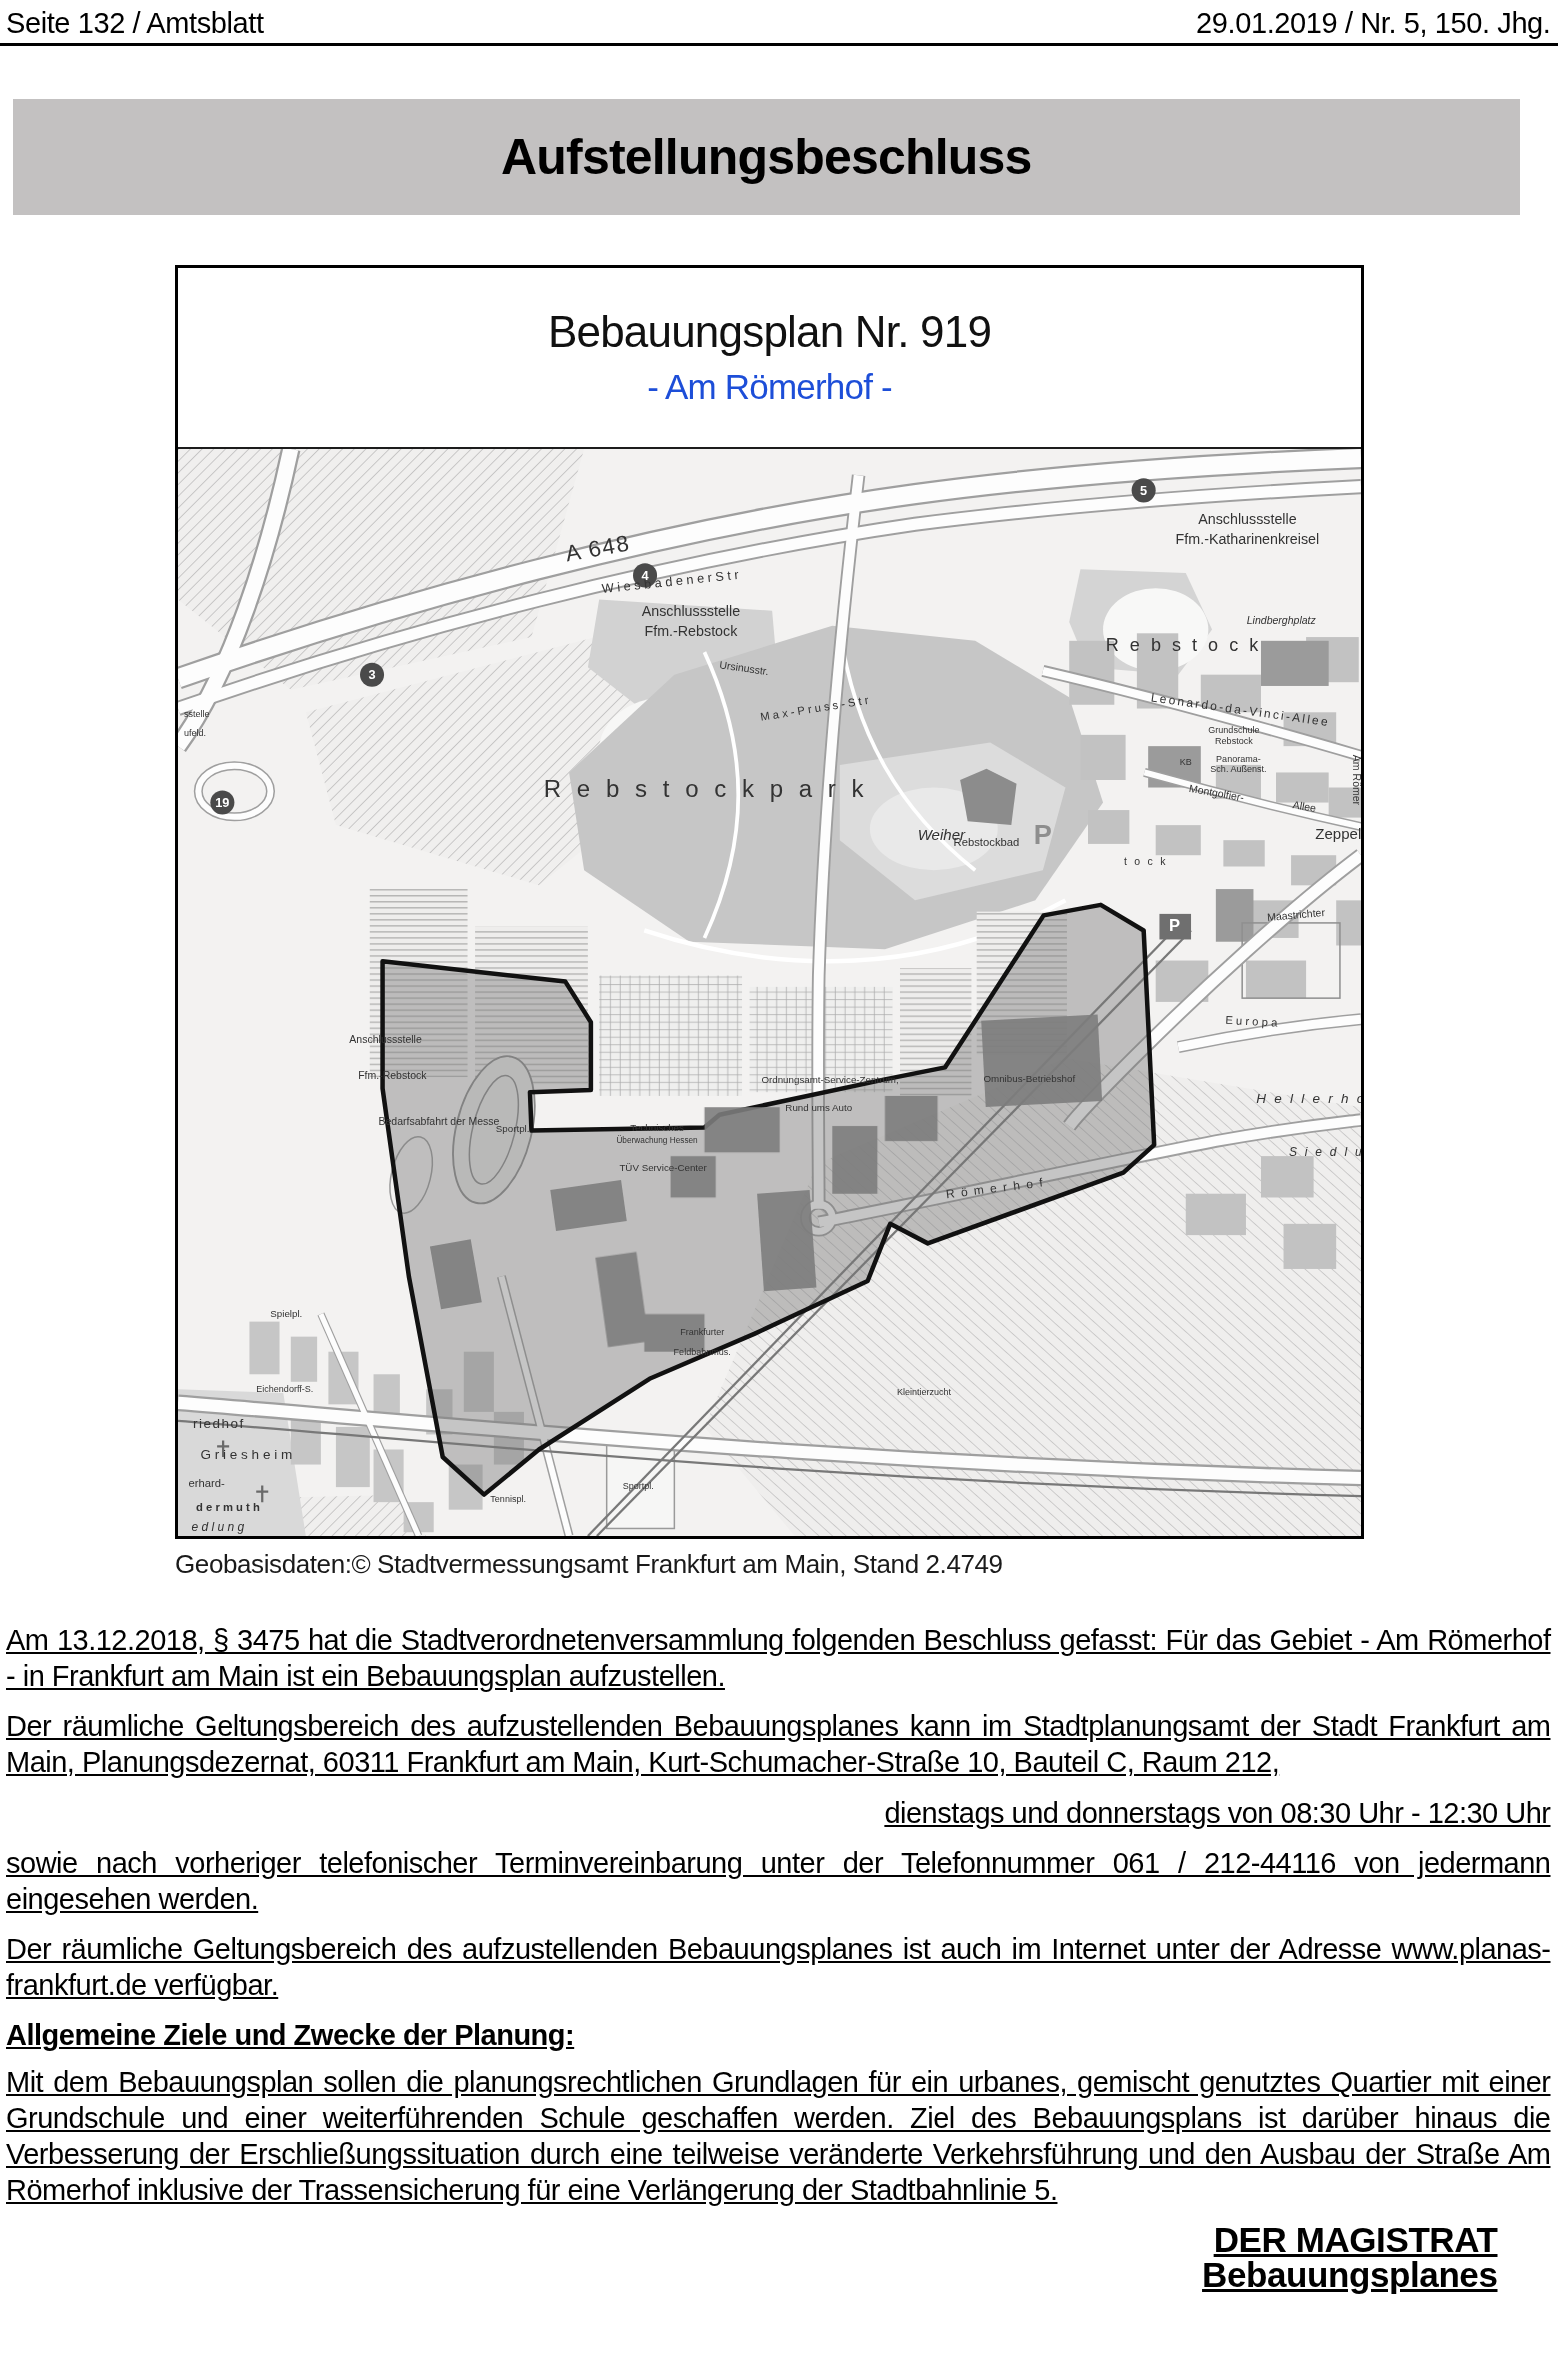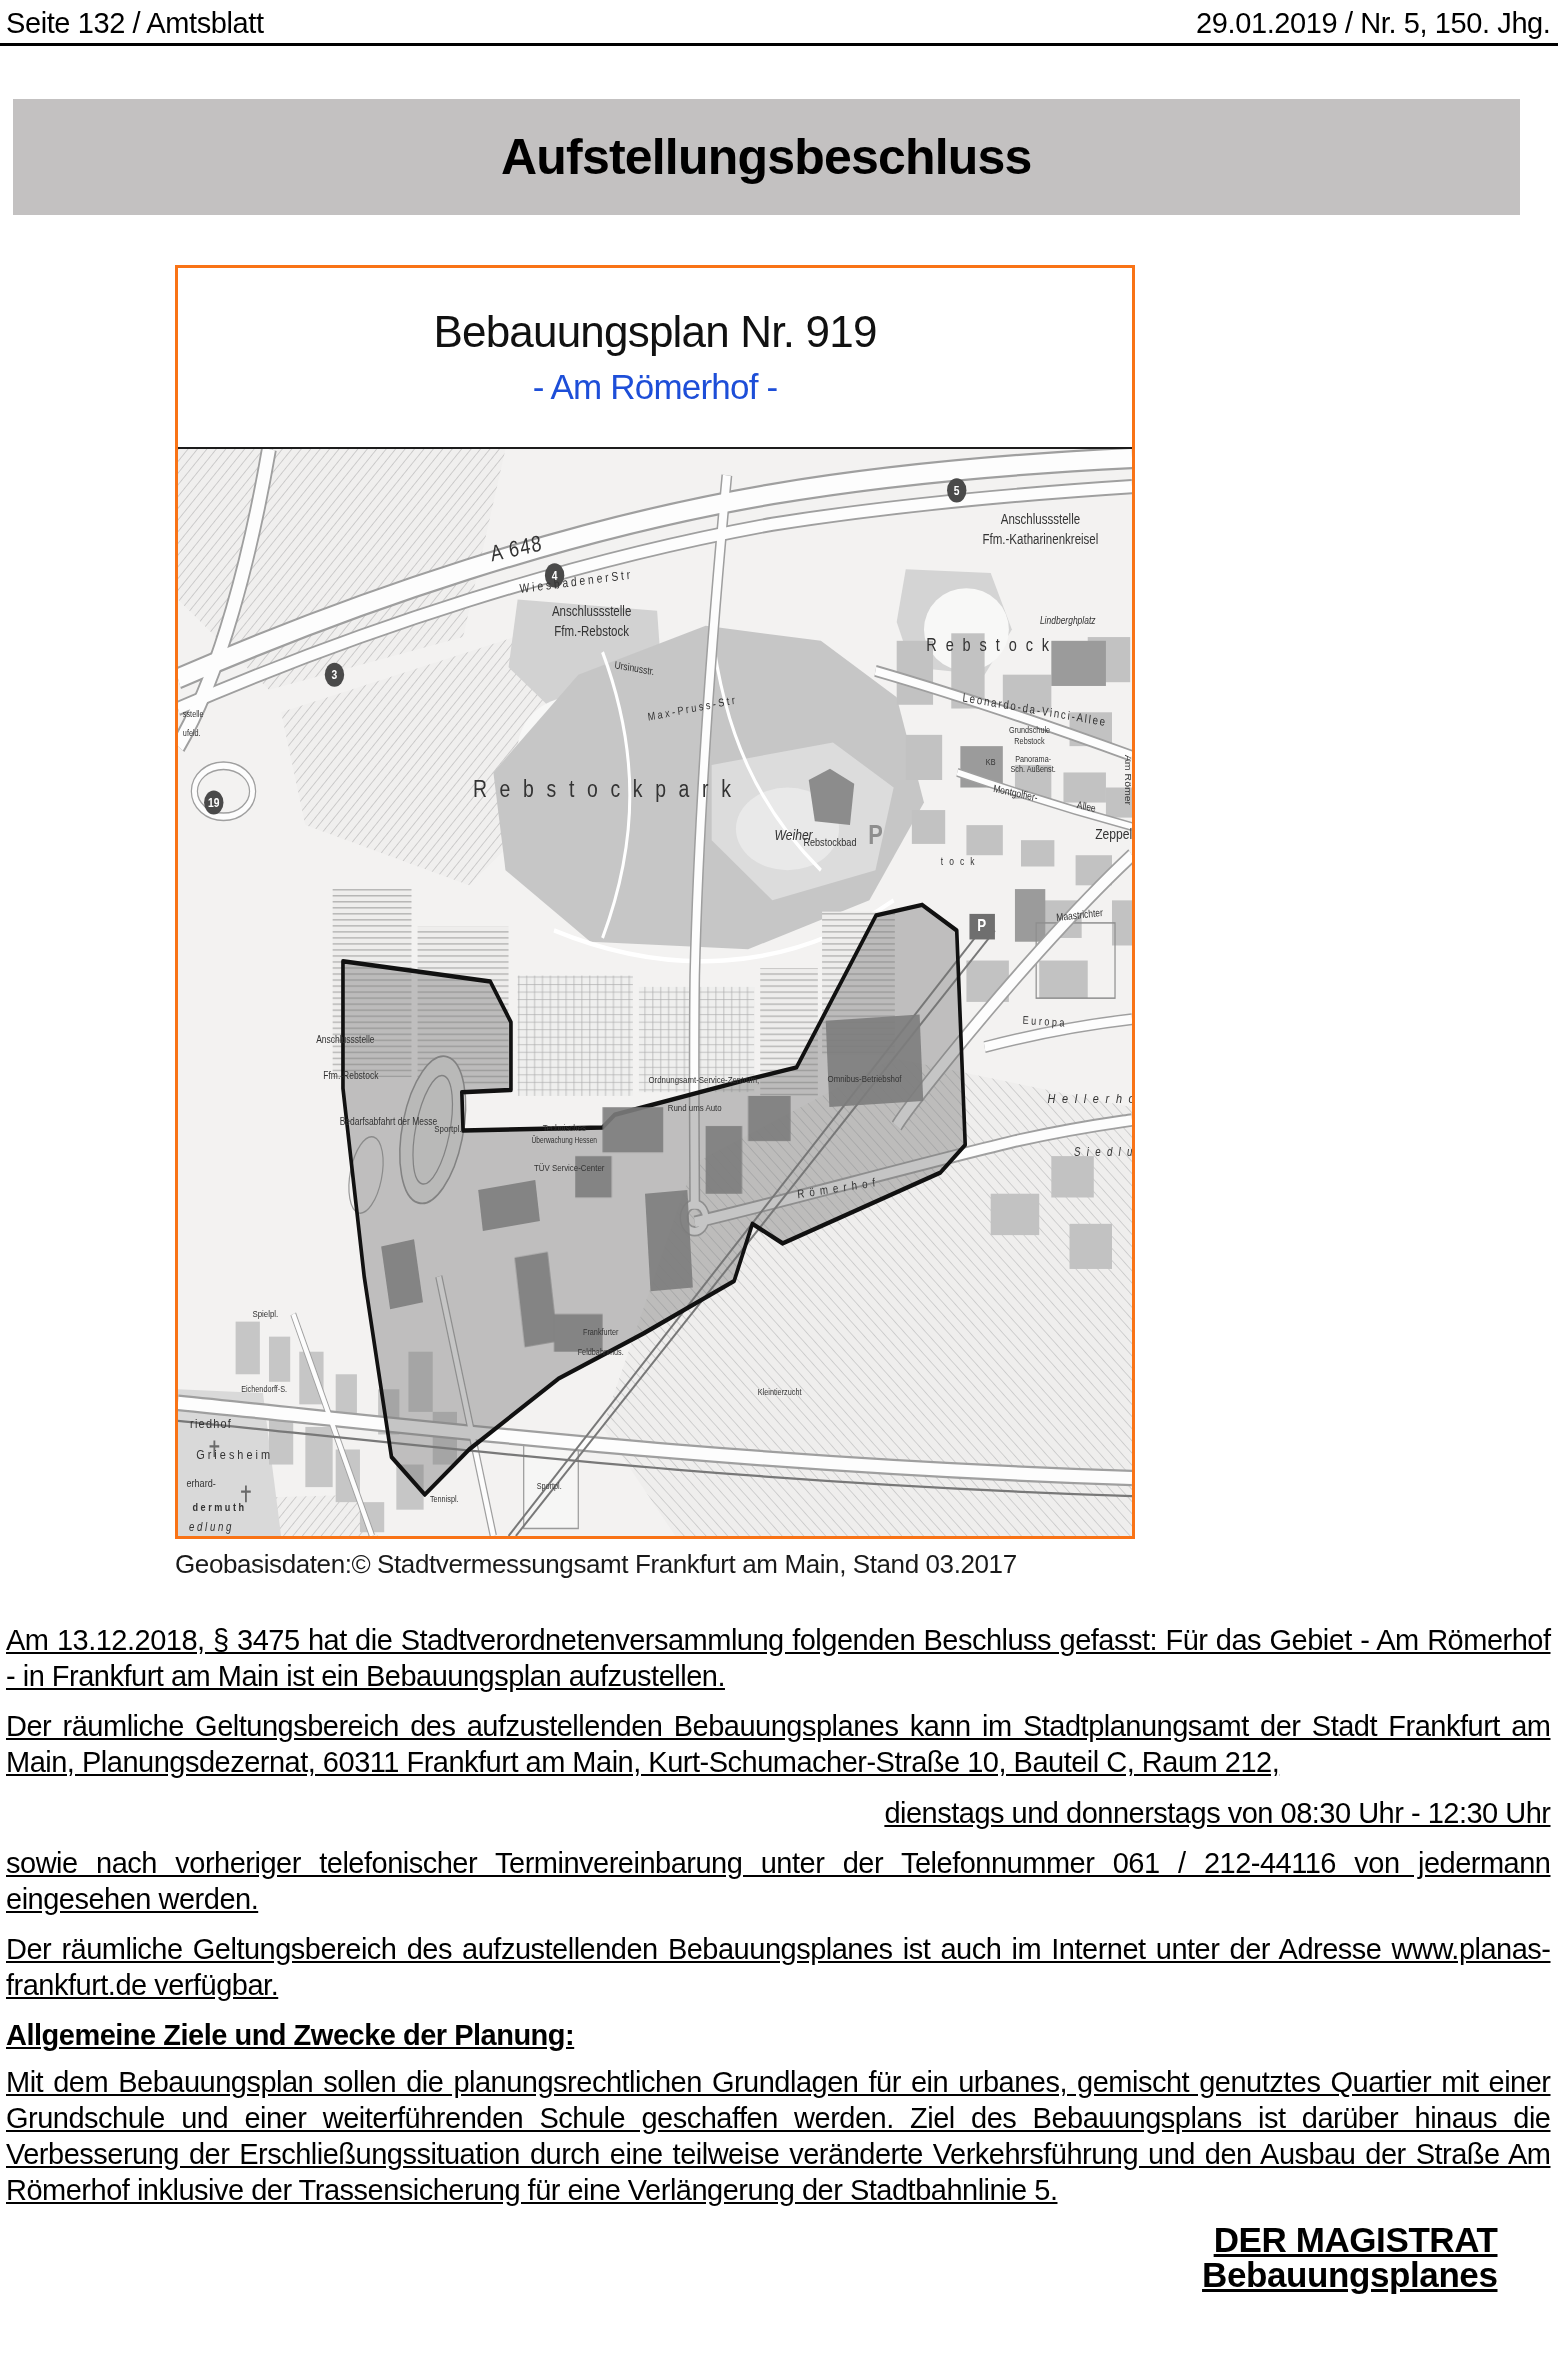--- a/index.html
+++ b/index.html
@@ -22,22 +22,22 @@
   .banner{
     margin:53px 0 0 12.8px;width:1507px;height:116px;
     background:#c3c1c1;
     display:flex;align-items:center;justify-content:center;
   }
   .banner h1{
     margin:0;font-size:50px;font-weight:bold;letter-spacing:-0.8px;
   }
   
   .figure{
-    margin:50px 0 0 175px;width:960px;
-    border:3px solid #f97316;background:#fff;
+    margin:50px 0 0 175px;width:1189px;
+    border:3px solid #000000;background:#fff;
     box-sizing:border-box;
   }
   .fig-title{
     height:179px;border-bottom:2.3px solid #1c1c1c;
     display:flex;flex-direction:column;align-items:center;justify-content:center;
     gap:10.5px;
   }
   .fig-title .t1{font-size:44px;letter-spacing:-0.8px;color:#111;}
   .fig-title .t2{font-size:35px;letter-spacing:-0.8px;color:#1d4ed8;}
   .fig-map{height:1087px;position:relative;}
@@ -311,21 +311,21 @@
             <text x="18" y="1438" text-anchor="start" font-size="16" fill="#333333" font-family="&quot;Liberation Sans&quot;, sans-serif" font-style="italic">e d l u n g</text>
             <text x="439" y="1400" text-anchor="middle" font-size="12" fill="#333333" font-family="&quot;Liberation Sans&quot;, sans-serif">Tennispl.</text>
             <text x="612" y="1382" text-anchor="middle" font-size="12" fill="#333333" font-family="&quot;Liberation Sans&quot;, sans-serif">Sportpl.</text>
             <text x="8" y="356" text-anchor="start" font-size="12" fill="#333333" font-family="&quot;Liberation Sans&quot;, sans-serif">sstelle</text>
             <text x="8" y="382" text-anchor="start" font-size="12" fill="#333333" font-family="&quot;Liberation Sans&quot;, sans-serif">ufeld.</text>
           </g>
       </svg>
     </div>
   </div>
 
-  <div class="caption">Geobasisdaten:© Stadtvermessungsamt Frankfurt am Main, Stand 03.2017</div>
+  <div class="caption">Geobasisdaten:© Stadtvermessungsamt Frankfurt am Main, Stand 2.4749</div>
 
   <div class="bodytext">
     <p>Am 13.12.2018, § 3475 hat die Stadtverordnetenversammlung folgenden Beschluss gefasst: Für das Gebiet - Am Römerhof - in Frankfurt am Main ist ein Bebauungsplan aufzustellen.</p>
     <p>Der räumliche Geltungsbereich des aufzustellenden Bebauungsplanes kann im Stadtplanungsamt der Stadt Frankfurt am Main, Planungsdezernat, 60311 Frankfurt am Main, Kurt-Schumacher-Straße 10, Bauteil C, Raum 212,</p>
     <p class="single">dienstags und donnerstags von 08:30 Uhr - 12:30 Uhr</p>
     <p>sowie nach vorheriger telefonischer Terminvereinbarung unter der Telefonnummer 061 / 212-44116 von jedermann eingesehen werden.</p>
     <p>Der räumliche Geltungsbereich des aufzustellenden Bebauungsplanes ist auch im Internet unter der Adresse www.planas-frankfurt.de verfügbar.</p>
     <h2>Allgemeine Ziele und Zwecke der Planung:</h2>
     <p>Mit dem Bebauungsplan sollen die planungsrechtlichen Grundlagen für ein urbanes, gemischt genutztes Quartier mit einer Grundschule und einer weiterführenden Schule geschaffen werden. Ziel des Bebauungsplans ist darüber hinaus die Verbesserung der Erschließungssituation durch eine teilweise veränderte Verkehrsführung und den Ausbau der Straße Am Römerhof inklusive der Trassensicherung für eine Verlängerung der Stadtbahnlinie 5.</p>
     <div class="signature">

